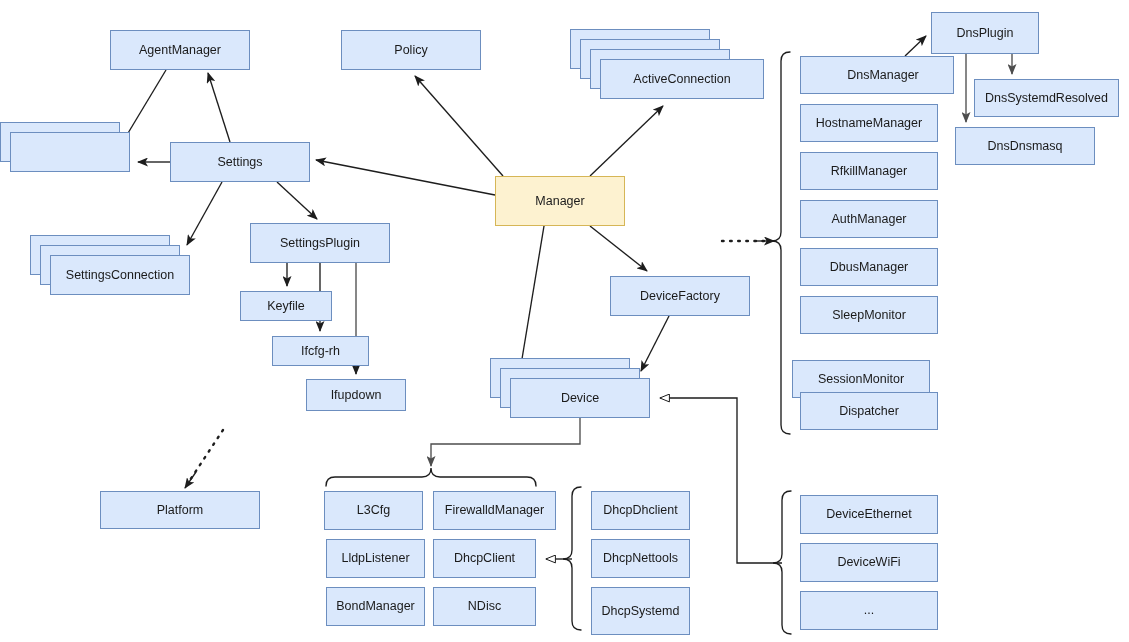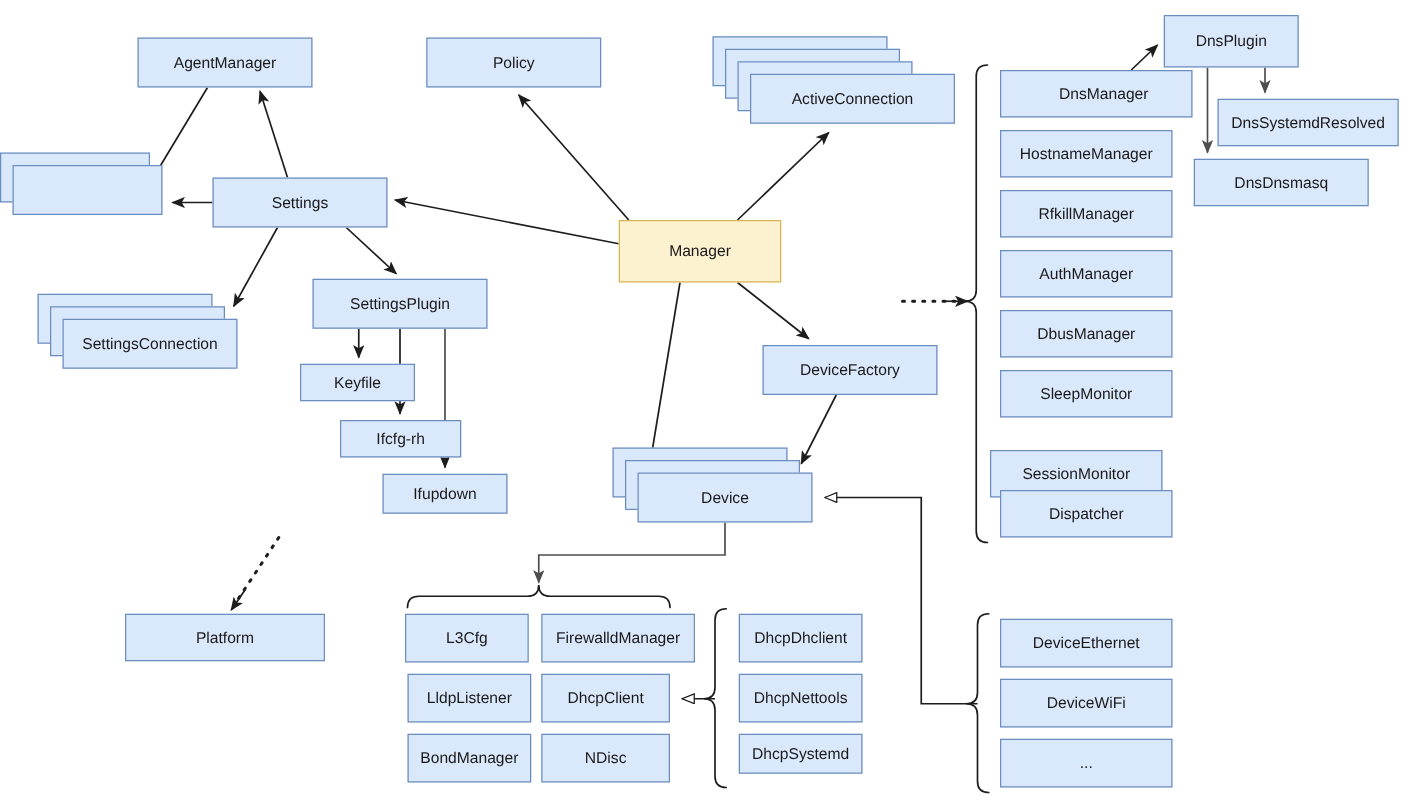--- a/index.html
+++ b/index.html
@@ -247,21 +247,21 @@
       <div class="stack-wrap" style="left: 433px; top: 587px; width: 103px; height: 39px;">
         <div class="node" style="left: 0px; top: 0px; width: 103px; height: 39px;">NDisc</div>
       </div>
       <div class="stack-wrap" style="left: 591px; top: 491px; width: 99px; height: 39px;">
         <div class="node" style="left: 0px; top: 0px; width: 99px; height: 39px;">DhcpDhclient</div>
       </div>
       <div class="stack-wrap" style="left: 591px; top: 539px; width: 99px; height: 39px;">
         <div class="node" style="left: 0px; top: 0px; width: 99px; height: 39px;">DhcpNettools</div>
       </div>
       <div class="stack-wrap" style="left: 591px; top: 587px; width: 99px; height: 39px;">
-        <div class="node" style="left: 0px; top: 0px; width: 99px; height: 32px; text-align: right;">DhcpSystemd</div>
+        <div class="node" style="left: 0px; top: 0px; width: 99px; height: 48px; text-align: right;">DhcpSystemd</div>
       </div>
       <div class="stack-wrap" style="left: 800px; top: 495px; width: 138px; height: 39px;">
         <div class="node" style="left: 0px; top: 0px; width: 138px; height: 39px;">DeviceEthernet</div>
       </div>
       <div class="stack-wrap" style="left: 800px; top: 543px; width: 138px; height: 39px;">
         <div class="node" style="left: 0px; top: 0px; width: 138px; height: 39px;">DeviceWiFi</div>
       </div>
       <div class="stack-wrap" style="left: 800px; top: 591px; width: 138px; height: 39px;">
         <div class="node" style="left: 0px; top: 0px; width: 138px; height: 39px;">...</div>
       </div>

